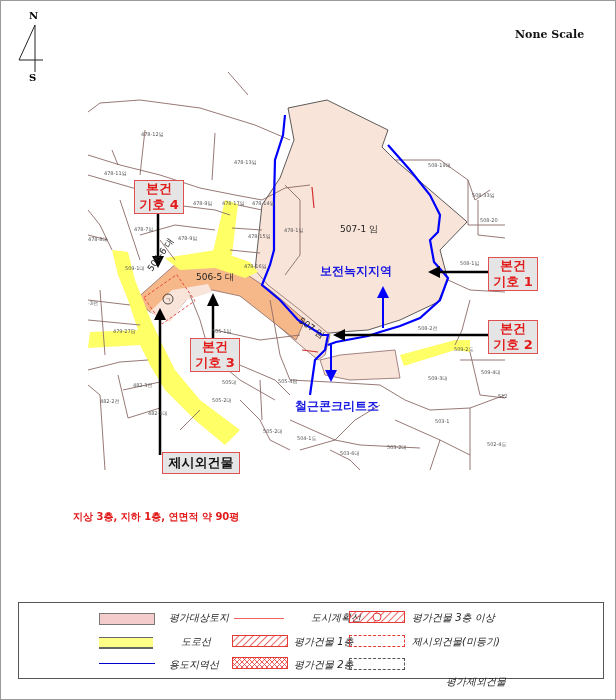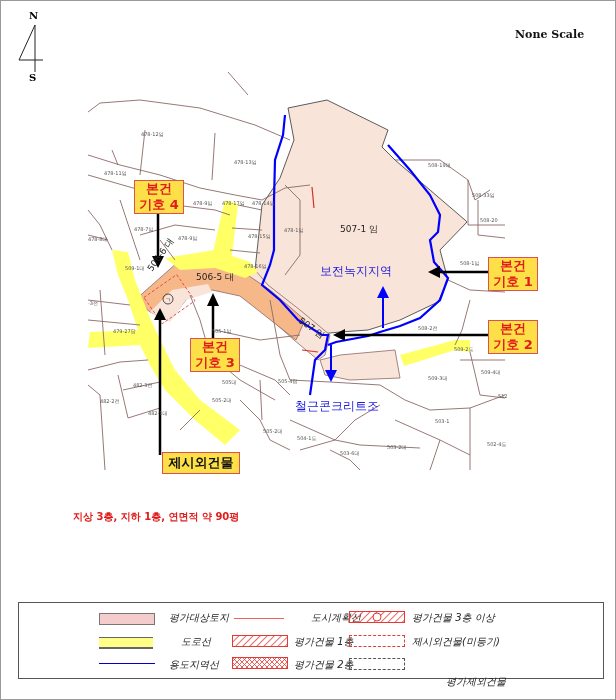--- a/index.html
+++ b/index.html
@@ -6,24 +6,24 @@
   body { width: 616px; height: 700px; position: relative; overflow: hidden;
          font-family: "DejaVu Sans", "Liberation Sans", sans-serif; }
   .frame { position: absolute; left: 0; top: 0; width: 614px; height: 698px;
            border: 1px solid #9a9a9a; background: #fff; }
   .north { position: absolute; left: 16px; top: 10px; width: 30px; height: 70px; }
   .north .n { position: absolute; left: 13px; top: 0; font: bold 10px "DejaVu Serif", serif; }
   .north .s { position: absolute; left: 13px; top: 62px; font: bold 10px "DejaVu Serif", serif; }
   .scale-label { position: absolute; left: 515px; top: 28px; font: bold 11px "DejaVu Serif", serif; color: #111; }
   svg.map { position: absolute; left: 0; top: 0; }
   .parcel-lbl { font-size: 5px; fill: #555; font-family: "DejaVu Sans", sans-serif; }
-  .callout { position: absolute; border: 1.5px solid #e05050; background: #fde047; color: #e21b1b;
+  .callout { position: absolute; border: 1.5px solid #e05050; background: #e5e5e5; color: #e21b1b;
              font-weight: bold; font-size: 13px; line-height: 16px; text-align: center; }
   .callout.plain { color: #111; margin-left: 40px; }
-  .zone-lbl { position: absolute; color: #1a1ae0; font-weight: normal; font-size: 12px; }
+  .zone-lbl { position: absolute; color: #1a1ae0; font-weight: bold; font-size: 12px; }
   .notes { position: absolute; left: 55px; top: 508px; color: #e21b1b; font-weight: bold; font-size: 10px; line-height: 18px; }
   .notes .title { margin-left: 8px; }
   .notes .l2 { margin-left: 18px; }
   .legend { position: absolute; left: 18px; top: 602px; width: 584px; height: 75px; border: 1px solid #555; }
   .legend .head { position: absolute; left: 0; top: 0; width: 66px; height: 75px; border-right: 1px solid #333;
                   display: flex; align-items: center; justify-content: center; font-size: 13px; font-weight: bold; letter-spacing: 8px; }
   .lg { position: absolute; font-size: 10px; color: #222; font-style: italic; }
   .sw { position: absolute; }
 </style>
 </head>

